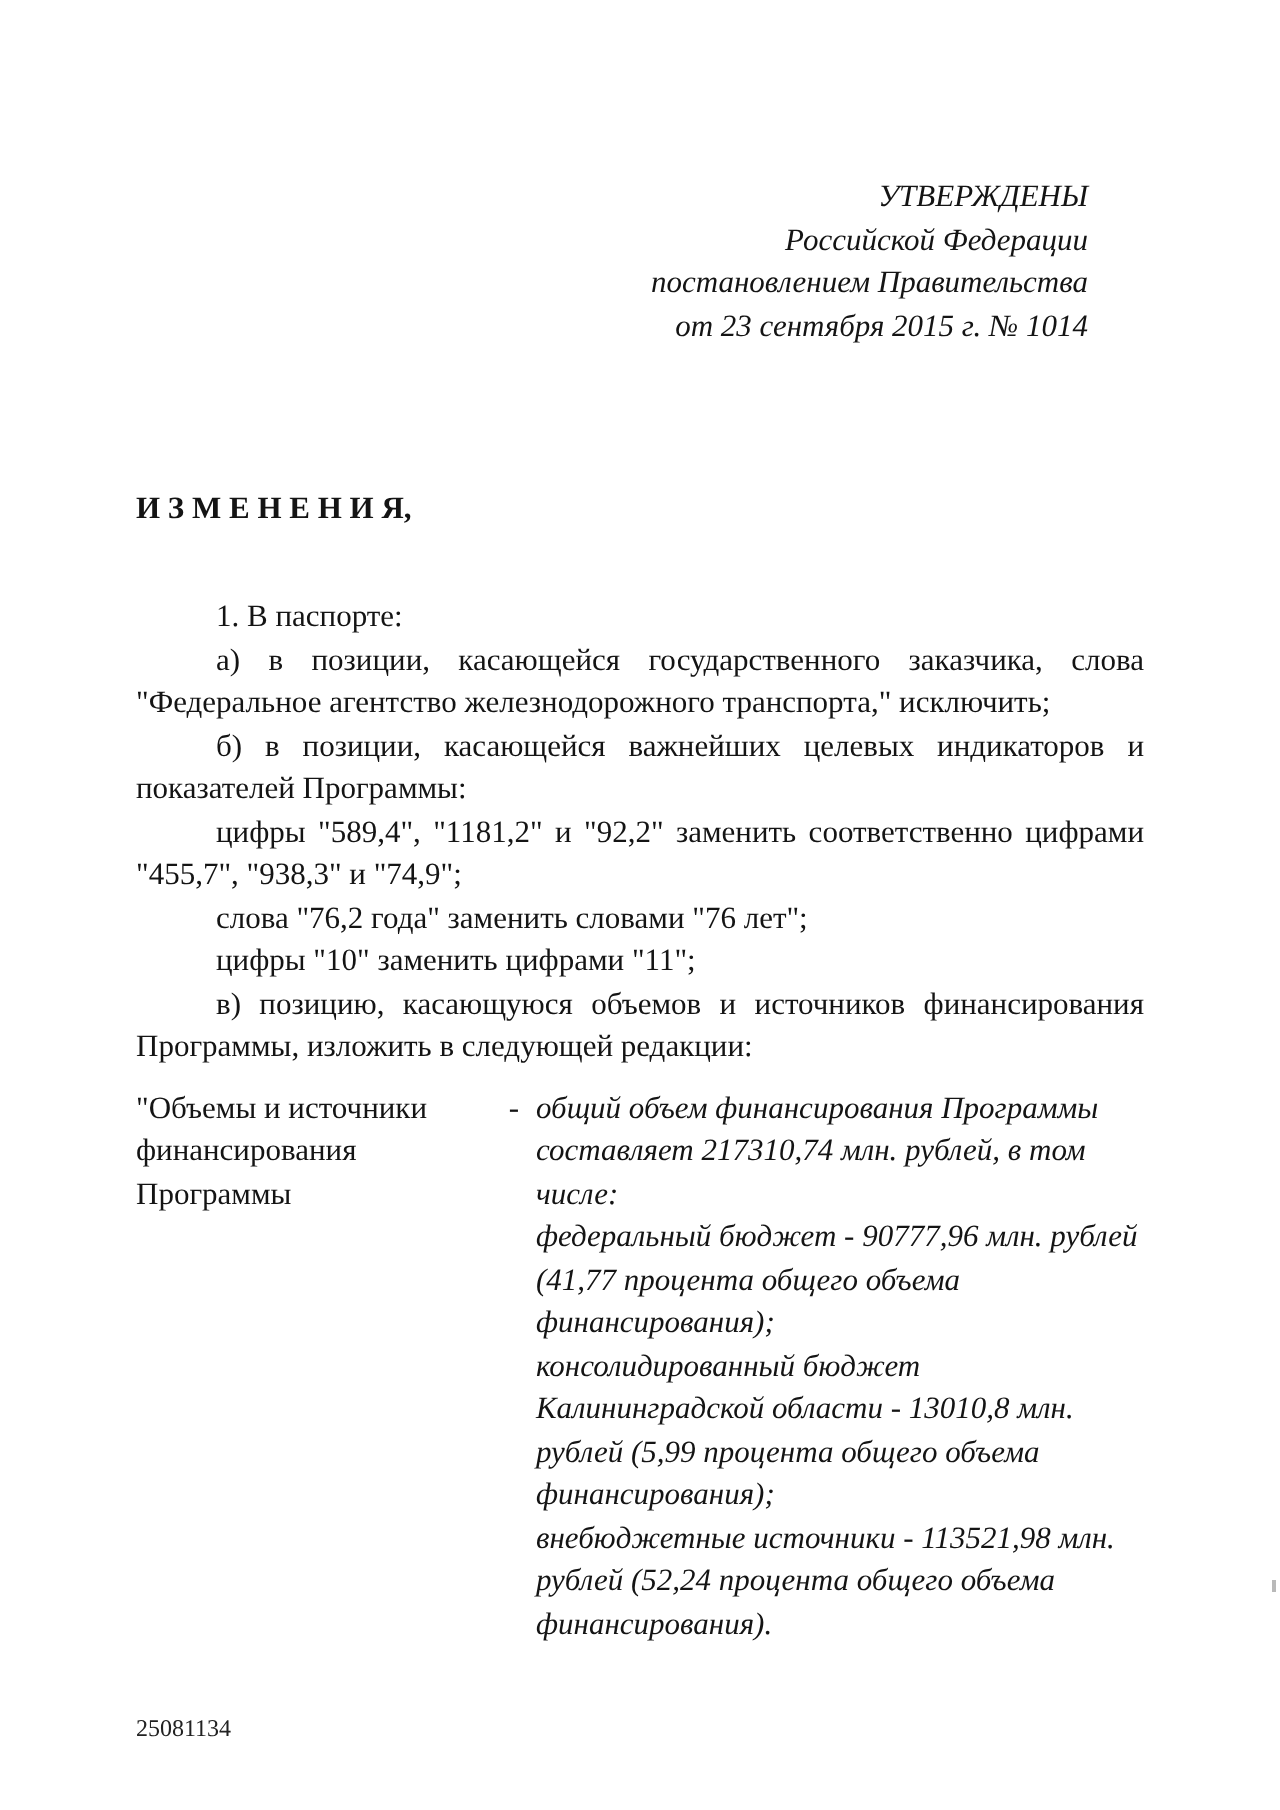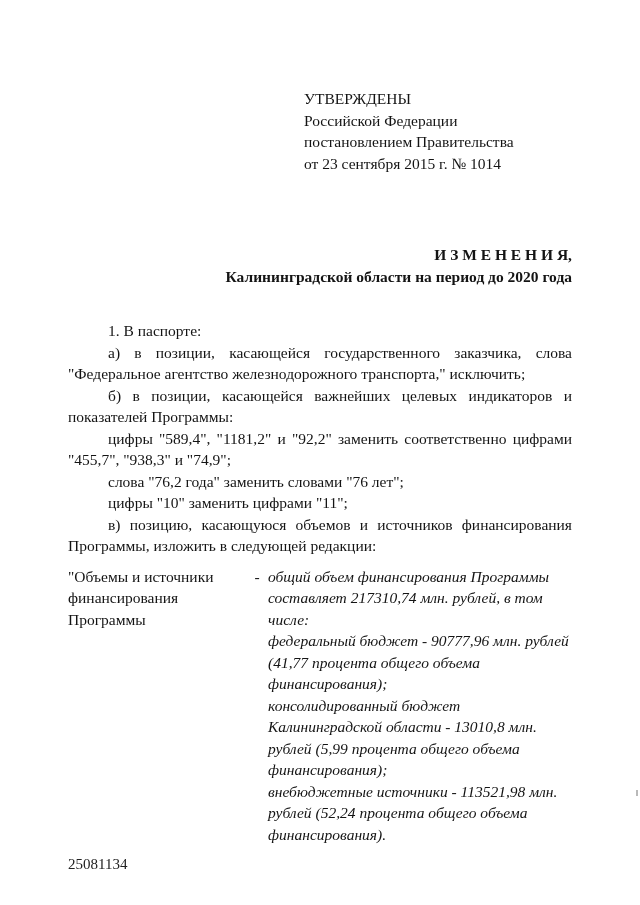--- a/index.html
+++ b/index.html
@@ -17,28 +17,29 @@
     font-size: 15.5px;
     line-height: 21.5px;
     box-sizing: border-box;
     padding: 88px 68px 0 68px;
     overflow: hidden;
   }
   .approval-block {
     width: 240px;
     margin-left: auto;
     margin-right: 28px;
-    text-align: left;
+    text-align: right;
+    font-style: italic;
   }
   .approval-line {
     margin: 0;
   }
   .doc-title {
     margin-top: 70px;
-    text-align: right;
+    text-align: left;
     font-weight: bold;
   }
   .doc-title p {
     margin: 0;
     line-height: 22px;
   }
   .body-block {
     margin-top: 32px;
   }
   .para {
@@ -64,21 +65,21 @@
     flex: 1 1 auto;
     font-style: italic;
   }
   .fin-right p {
     margin: 0;
   }
   .footer-code {
     position: absolute;
     left: 68px;
     bottom: 36px;
-    font-size: 15px;
+    font-size: 12px;
     line-height: 10px;
     color: #222;
   }
   .scan-mark-right {
     position: absolute;
     right: 2px;
     top: 790px;
     width: 2px;
     height: 6px;
     background: #b9b9b9;
@@ -91,21 +92,20 @@
 
   <div class="approval-block">
     <p class="approval-line">УТВЕРЖДЕНЫ</p>
     <p class="approval-line">Российской Федерации</p>
     <p class="approval-line">постановлением Правительства</p>
     <p class="approval-line">от 23 сентября 2015 г. № 1014</p>
   </div>
 
   <div class="doc-title">
     <p>И З М Е Н Е Н И Я,</p>
-    <p>Калининградской области на период до 2020 года</p>
   </div>
 
   <div class="body-block">
     <p class="para">1. В паспорте:</p>
     <p class="para">а) в позиции, касающейся государственного заказчика, слова "Федеральное агентство железнодорожного транспорта," исключить;</p>
     <p class="para">б) в позиции, касающейся важнейших целевых индикаторов и показателей Программы:</p>
     <p class="para">цифры "589,4", "1181,2" и "92,2" заменить соответственно цифрами "455,7", "938,3" и "74,9";</p>
     <p class="para">слова "76,2 года" заменить словами "76 лет";</p>
     <p class="para">цифры "10" заменить цифрами "11";</p>
     <p class="para">в) позицию, касающуюся объемов и источников финансирования Программы, изложить в следующей редакции:</p>

